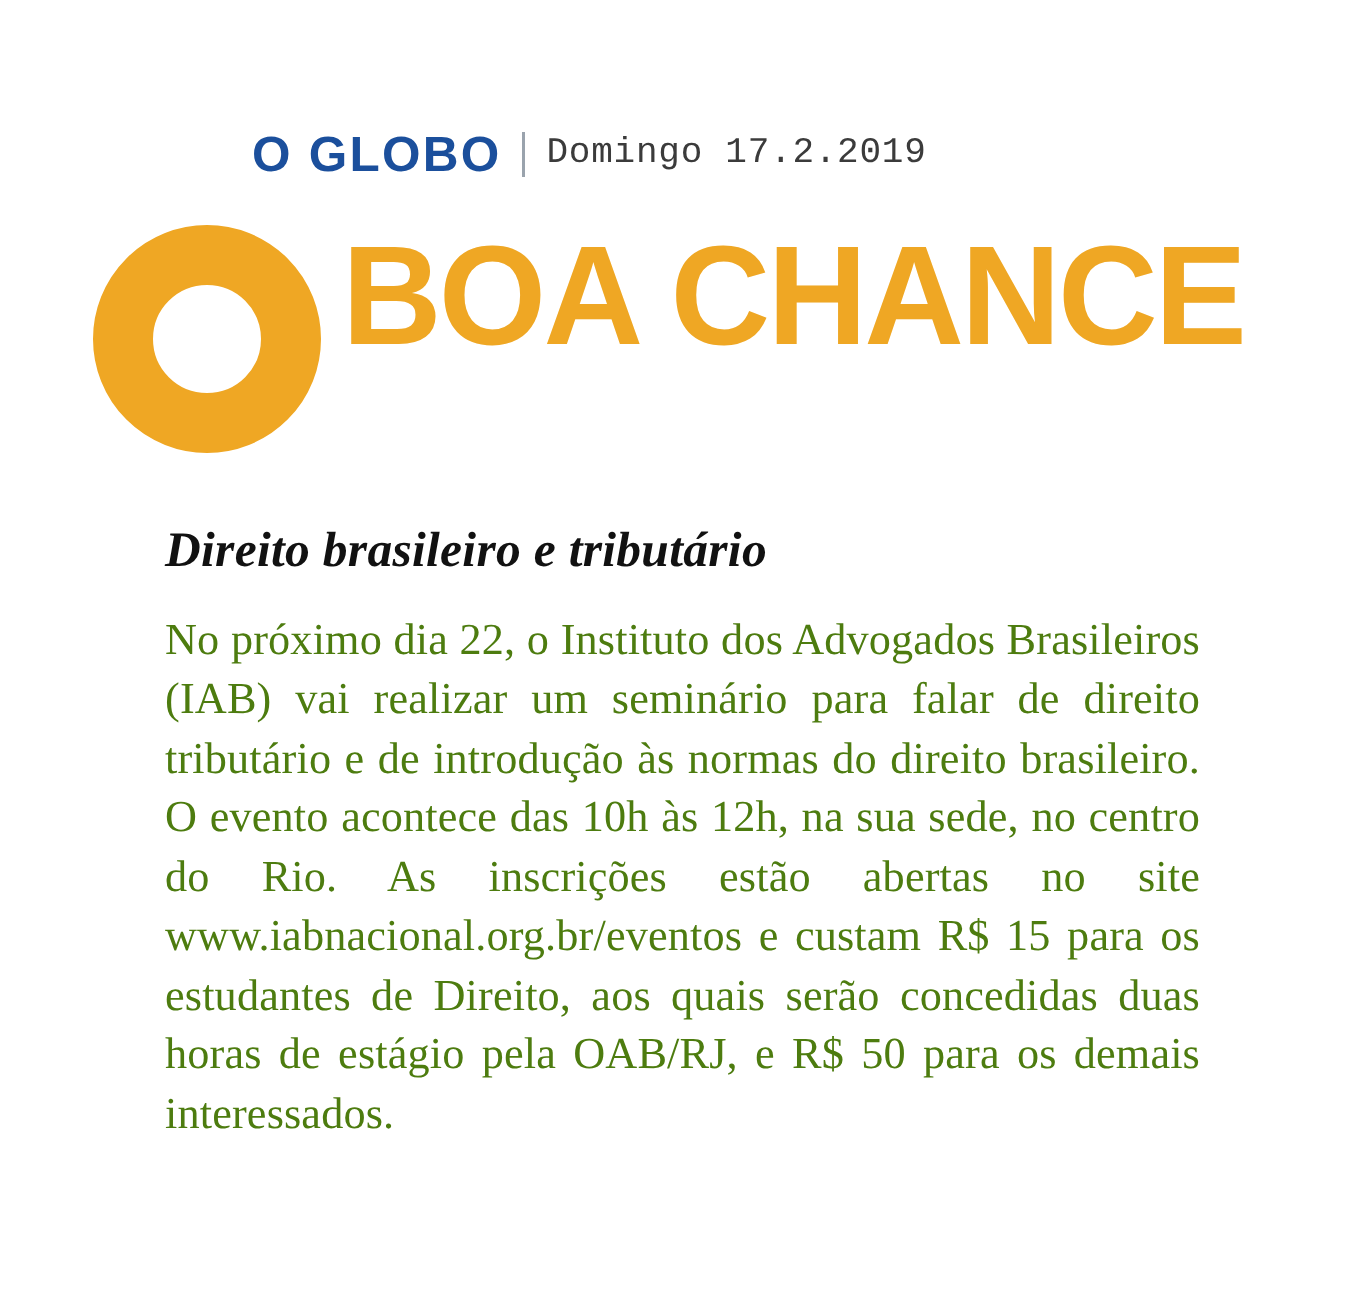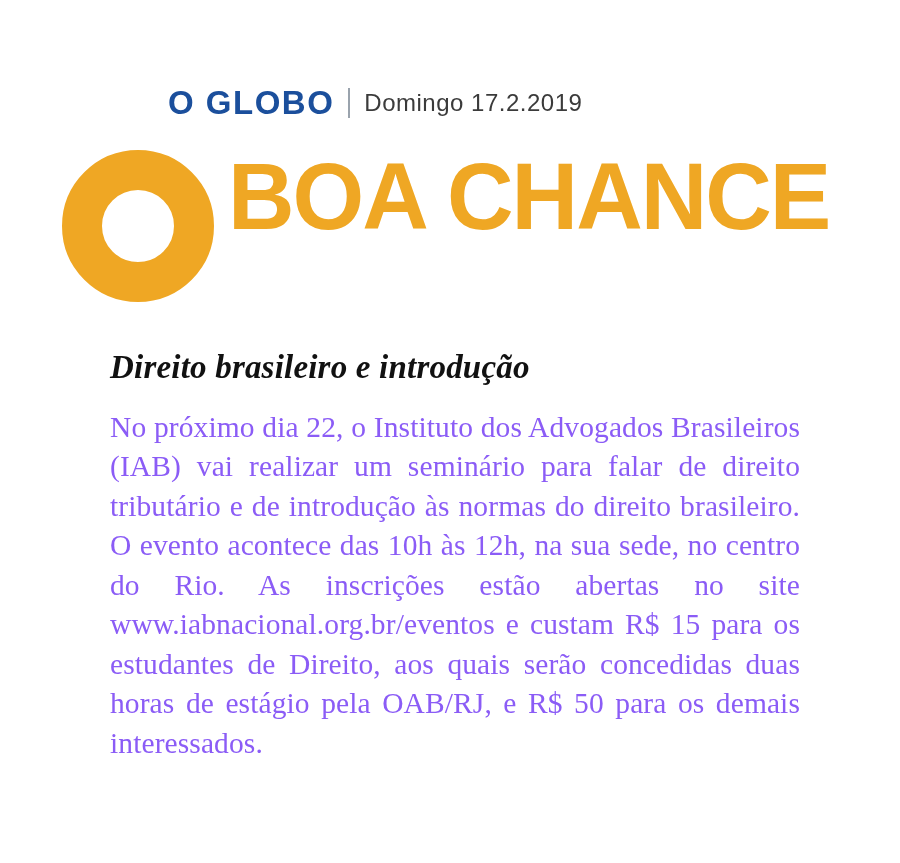--- a/index.html
+++ b/index.html
@@ -39,21 +39,21 @@
     letter-spacing: 1.5px;
     color: #1b4f9c;
     line-height: 1;
   }
   .masthead-rule {
     width: 2px;
     height: 30px;
     background: #9aa3ad;
   }
   .masthead-date {
-    font-family: Liberation Sans, sans-serif;
+    font-family: Liberation Mono, monospace;
     font-size: 24px;
     color: #3b3b3b;
     letter-spacing: 0.5px;
     line-height: 1;
   }
 
   
   .banner {
     position: absolute;
     left: 62px;
@@ -95,21 +95,21 @@
     font-size: 33px;
     line-height: 1.2;
     color: #111111;
     margin: 0 0 20px 0;
     letter-spacing: 0.2px;
   }
   .article-body {
     font-family: "Liberation Serif", serif;
     font-size: 29.5px;
     line-height: 1.34;
-    color: #8b5cf6;
+    color: #4d7c0f;
     margin: 0;
     text-align: justify;
     text-justify: inter-word;
     hyphens: manual;
     letter-spacing: 0.1px;
   }
 </style>
 </head>
 <body>
 
@@ -120,17 +120,17 @@
     <span class="masthead-rule"></span>
     <span class="masthead-date">Domingo 17.2.2019</span>
   </div>
 
   <div class="banner">
     <span class="banner-mark"></span>
     <span class="banner-title">BOA CHANCE</span>
   </div>
 
   <div class="article">
-    <h2 class="article-headline">Direito brasileiro e introdução</h2>
+    <h2 class="article-headline">Direito brasileiro e tributário</h2>
     <p class="article-body">No próximo dia 22, o Instituto dos Advogados Brasileiros (IAB) vai realizar um seminário para falar de direito tributário e de introdução às normas do direito brasileiro. O evento acontece das 10h às 12h, na sua sede, no centro do Rio. As inscrições estão abertas no site www.iabnacional.org.br/eventos e custam R$ 15 para os estudantes de Direito, aos quais serão concedidas duas horas de estágio pela OAB/RJ, e R$ 50 para os demais interessados.</p>
   </div>
 
 </div>
 
 </body></html>

